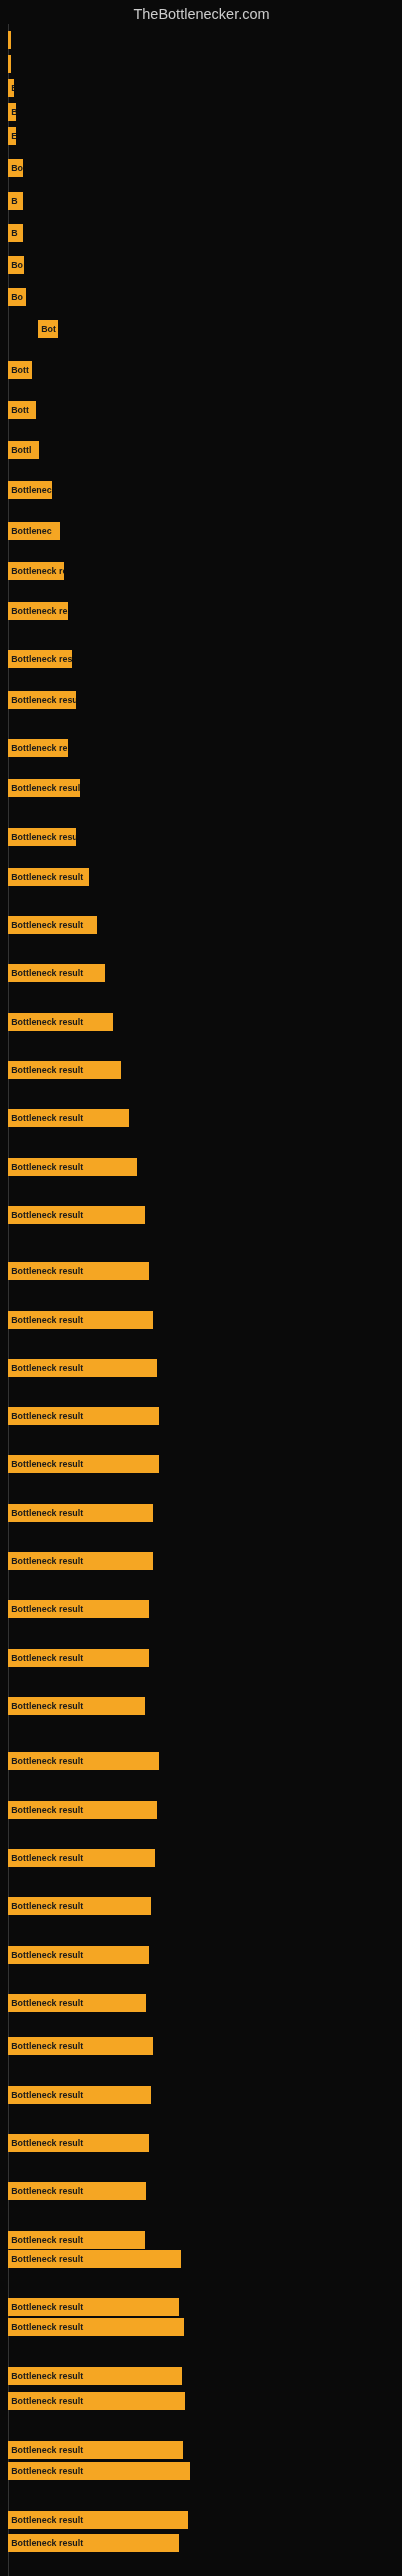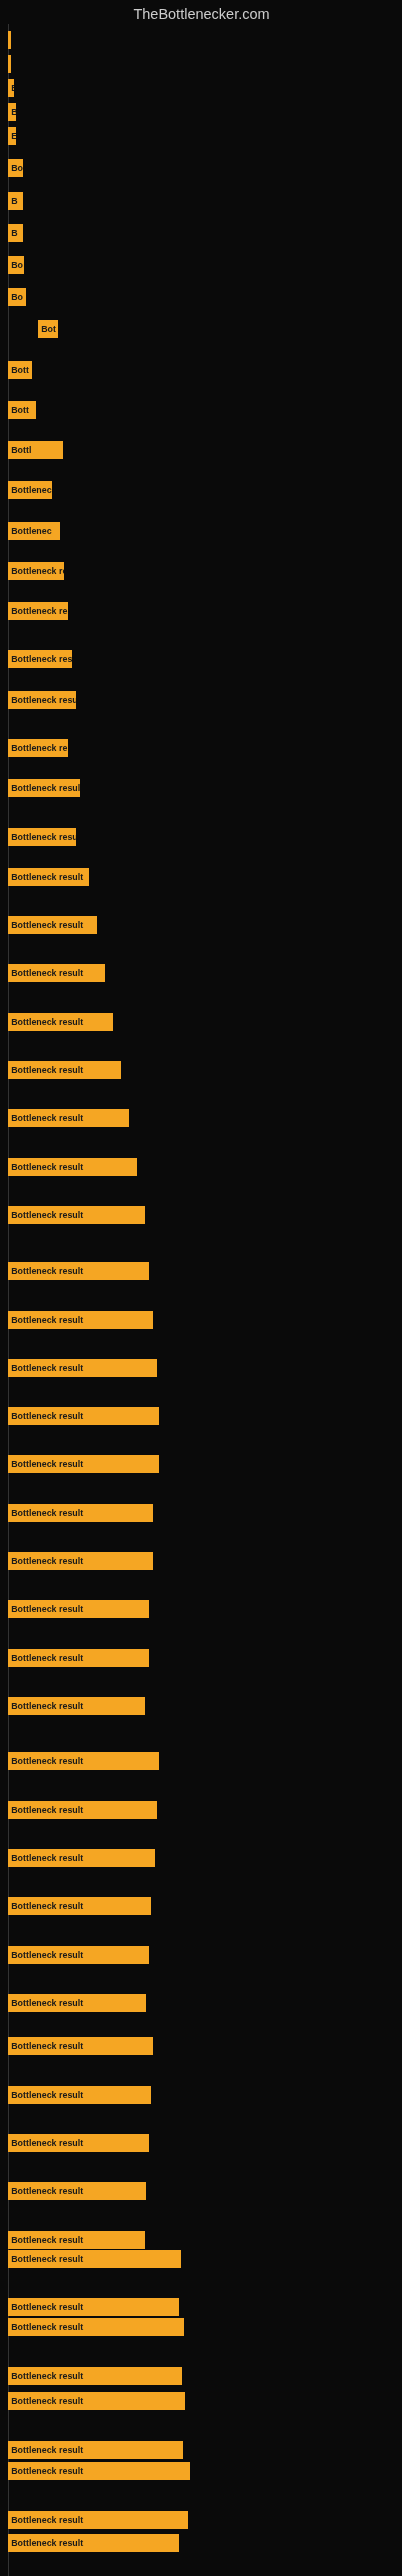--- a/index.html
+++ b/index.html
@@ -130,21 +130,21 @@
       <div class="bar" style="width: 24px;">
         <span class="bar-label">Bott</span>
       </div>
     </div>
     <div class="bar-row" style="top: 401px; left: 8px;">
       <div class="bar" style="width: 28px;">
         <span class="bar-label">Bott</span>
       </div>
     </div>
     <div class="bar-row" style="top: 441px; left: 8px;">
-      <div class="bar" style="width: 55px;">
+      <div class="bar" style="width: 31px;">
         <span class="bar-label">Bottl</span>
       </div>
     </div>
     <div class="bar-row" style="top: 481px; left: 8px;">
       <div class="bar" style="width: 44px;">
         <span class="bar-label">Bottleneck</span>
       </div>
     </div>
     <div class="bar-row" style="top: 522px; left: 8px;">
       <div class="bar" style="width: 52px;">

